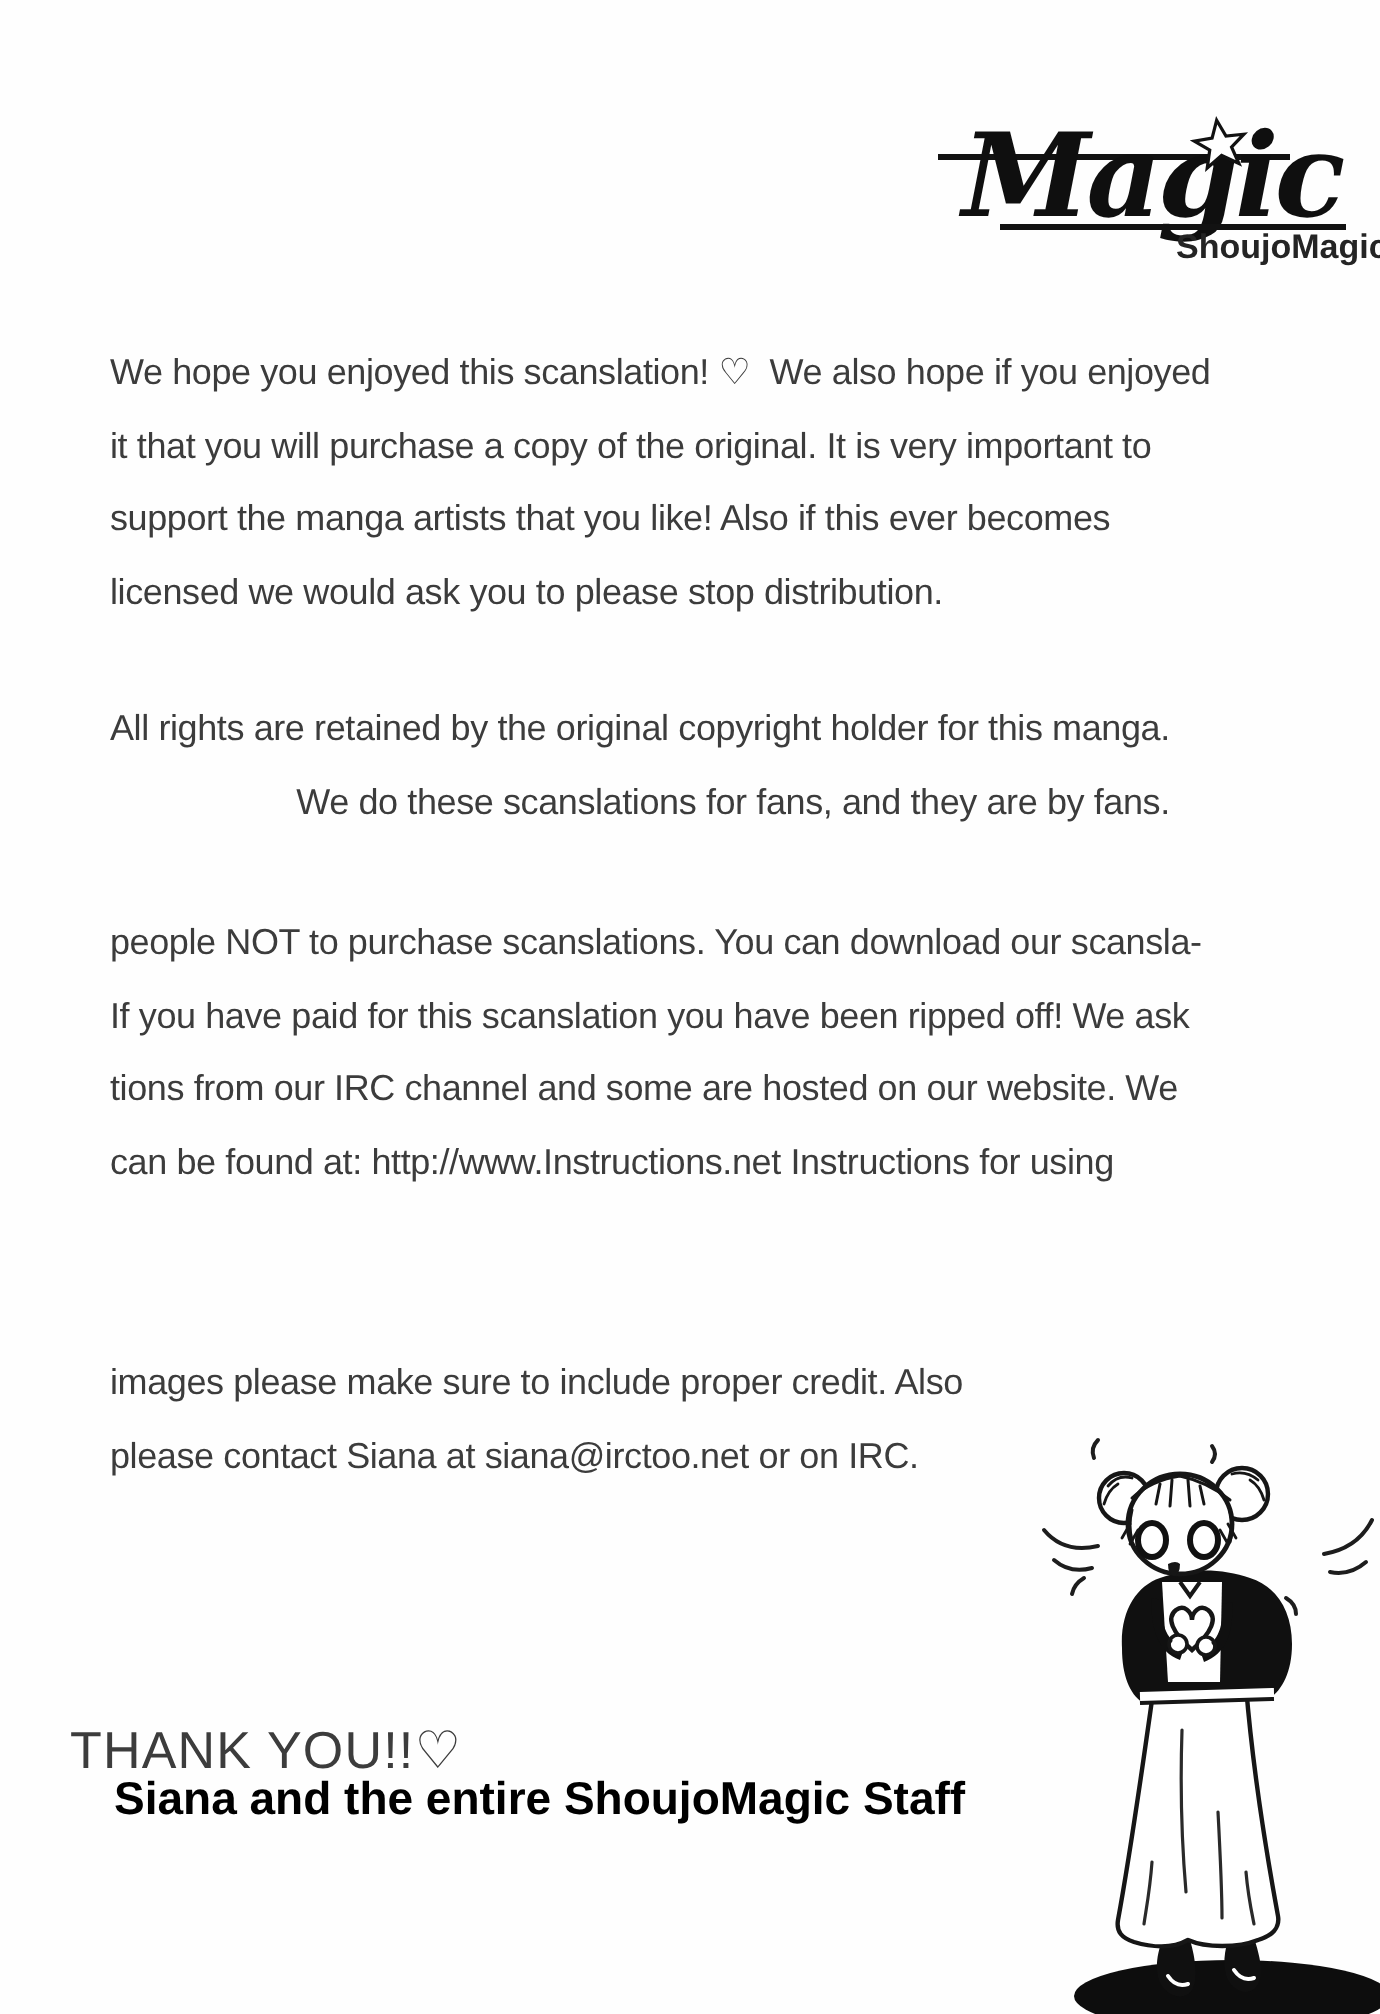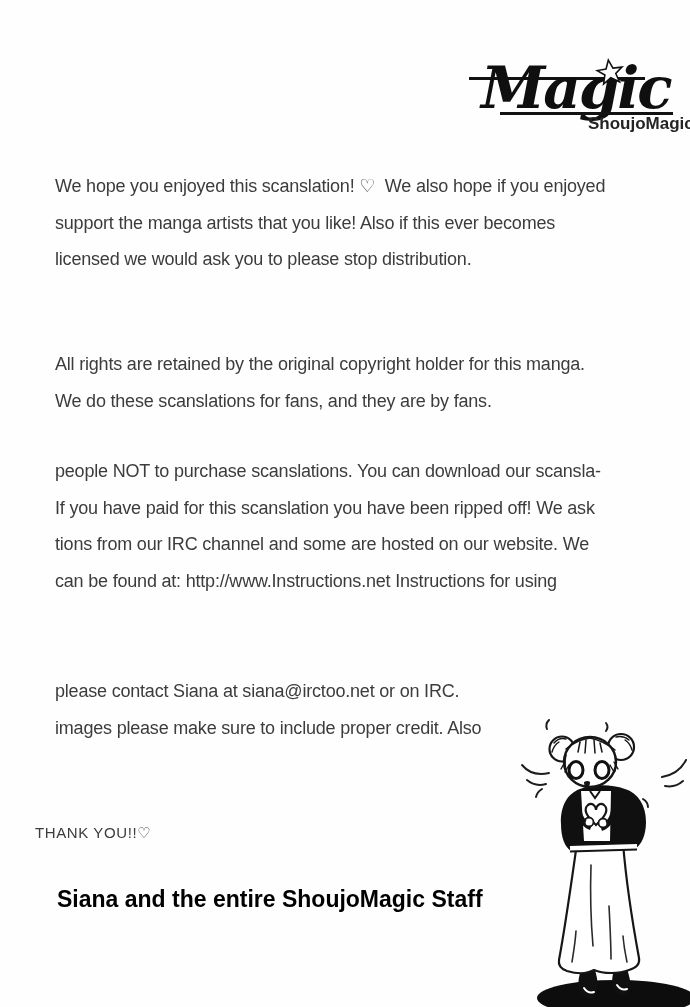--- a/index.html
+++ b/index.html
@@ -45,27 +45,27 @@
   .para { position: absolute; left: 35px; }
   .line {
     white-space: pre;
     font-size: 18px;
     line-height: 36.5px;
     letter-spacing: -0.2px;
     color: #3c3c3c;
     margin-left: 20px;
   }
   .para-1 { top: 168px; }
-  .para-2 { top: 346px; }
+  .para-2 { top: 346px; text-align: right; }
   .para-3 { top: 453px; }
   .para-4 { top: 673px; }
 
   .thanks {
-    position: absolute; left: 35px; top: 824px;
-    font-size: 15px; letter-spacing: 0.6px; color: #3c3c3c; white-space: pre;
+    position: absolute; left: 35px; top: 860px;
+    font-size: 26px; letter-spacing: 0.6px; color: #3c3c3c; white-space: pre;
   }
   .signature {
     position: absolute; left: 57px; top: 886px;
     font-size: 23px; font-weight: bold; color: #000000; white-space: pre;
   }
 
   
   .mascot { position: absolute; left: 520px; top: 710px; width: 170px; height: 297px; }
 </style>
 </head>
@@ -80,39 +80,40 @@
       <svg width="30" height="28" viewBox="0 0 30 28">
         <polygon points="15,2 18.5,10.5 27.5,10.8 20.5,16.3 23,25 15,19.8 7,25 9.5,16.3 2.5,10.8 11.5,10.5" fill="#ffffff" stroke="#121212" stroke-width="1.6" transform="rotate(-8 15 14)"></polygon>
       </svg>
     </span>
     <div class="logo-line-bottom"></div>
     <div class="logo-site">ShoujoMagic.net</div>
   </header>
 
   <div class="para para-1">
     <div class="line">We hope you enjoyed this scanslation! ♡  We also hope if you enjoyed</div>
+    <div class="line">it that you will purchase a copy of the original. It is very important to</div>
     <div class="line">support the manga artists that you like! Also if this ever becomes</div>
     <div class="line">licensed we would ask you to please stop distribution.</div>
   </div>
 
   <div class="para para-2">
     <div class="line">All rights are retained by the original copyright holder for this manga.</div>
     <div class="line">We do these scanslations for fans, and they are by fans.</div>
   </div>
 
   <div class="para para-3">
     <div class="line">people NOT to purchase scanslations. You can download our scansla-</div>
     <div class="line">If you have paid for this scanslation you have been ripped off! We ask</div>
     <div class="line">tions from our IRC channel and some are hosted on our website. We</div>
     <div class="line">can be found at: http://www.Instructions.net Instructions for using</div>
   </div>
 
   <div class="para para-4">
+    <div class="line">images please make sure to include proper credit. Also</div>
     <div class="line">please contact Siana at siana@irctoo.net or on IRC.</div>
-    <div class="line">images please make sure to include proper credit. Also</div>
   </div>
 
   <div class="thanks">THANK YOU!!♡</div>
   <div class="signature">Siana and the entire ShoujoMagic Staff</div>
 
   <figure class="mascot">
     <svg width="170" height="297" viewBox="0 0 170 297">
 
       <g fill="none" stroke="#1d1d1d" stroke-width="2" stroke-linecap="round">
         <path d="M2 55 Q12 67 29 63"></path>

